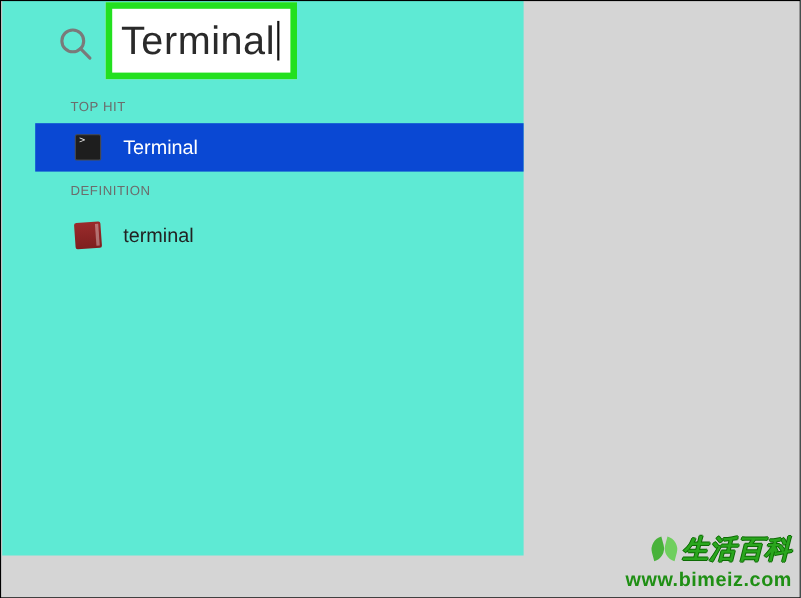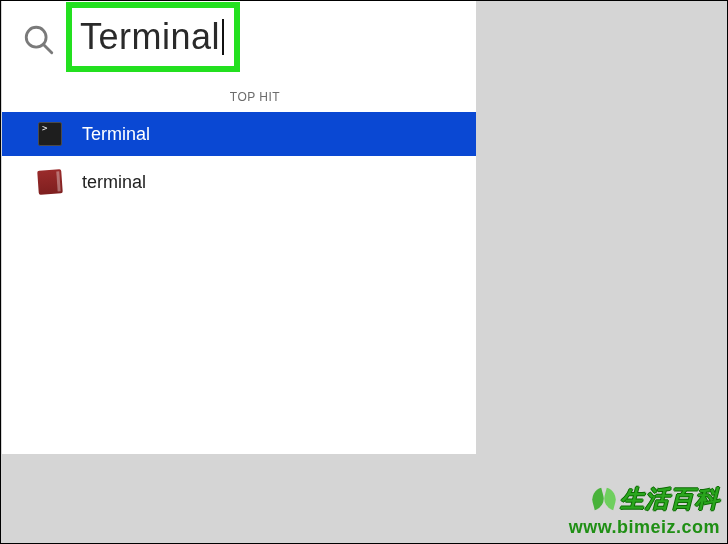--- a/index.html
+++ b/index.html
@@ -13,22 +13,23 @@
       position: absolute;
       inset: 0;
       border: 1px solid #000;
       pointer-events: none;
     }
     .spotlight-panel {
       position: absolute;
       left: 2px;
       top: 0;
       width: 474px;
-      height: 454px;
-      background: #ffffff;
+      height: 505px;
+      background: #5eead4;
+      padding-left: 30px;
     }
     .search-row {
       display: flex;
       align-items: center;
       padding: 10px 8px 10px 20px;
       height: 80px;
     }
     .mag {
       width: 34px; height: 34px;
       color: #7a7a7a;
@@ -52,21 +53,20 @@
       padding-right: 2px;
       line-height: 1;
       letter-spacing: 0.5px;
     }
     .section-header {
       font-size: 12px;
       letter-spacing: 0.5px;
       color: #6c6c6c;
       padding: 10px 0 8px 32px;
       font-weight: 500;
-      text-align: center;
     }
     .row {
       display: flex;
       align-items: center;
       height: 44px;
       padding-left: 36px;
       gap: 20px;
       font-size: 18px;
       color: #222;
     }
@@ -175,20 +175,21 @@
     </div>
   </div>
 
   <div class="section-header">TOP HIT</div>
 
   <div class="row selected">
     <div class="row-icon terminal-icon"></div>
     <span>Terminal</span>
   </div>
 
+  <div class="section-header">DEFINITION</div>
 
   <div class="row tall">
     <div class="row-icon dict-icon"></div>
     <span>terminal</span>
   </div>
 
 
 </div>
 
 <div class="watermark">

